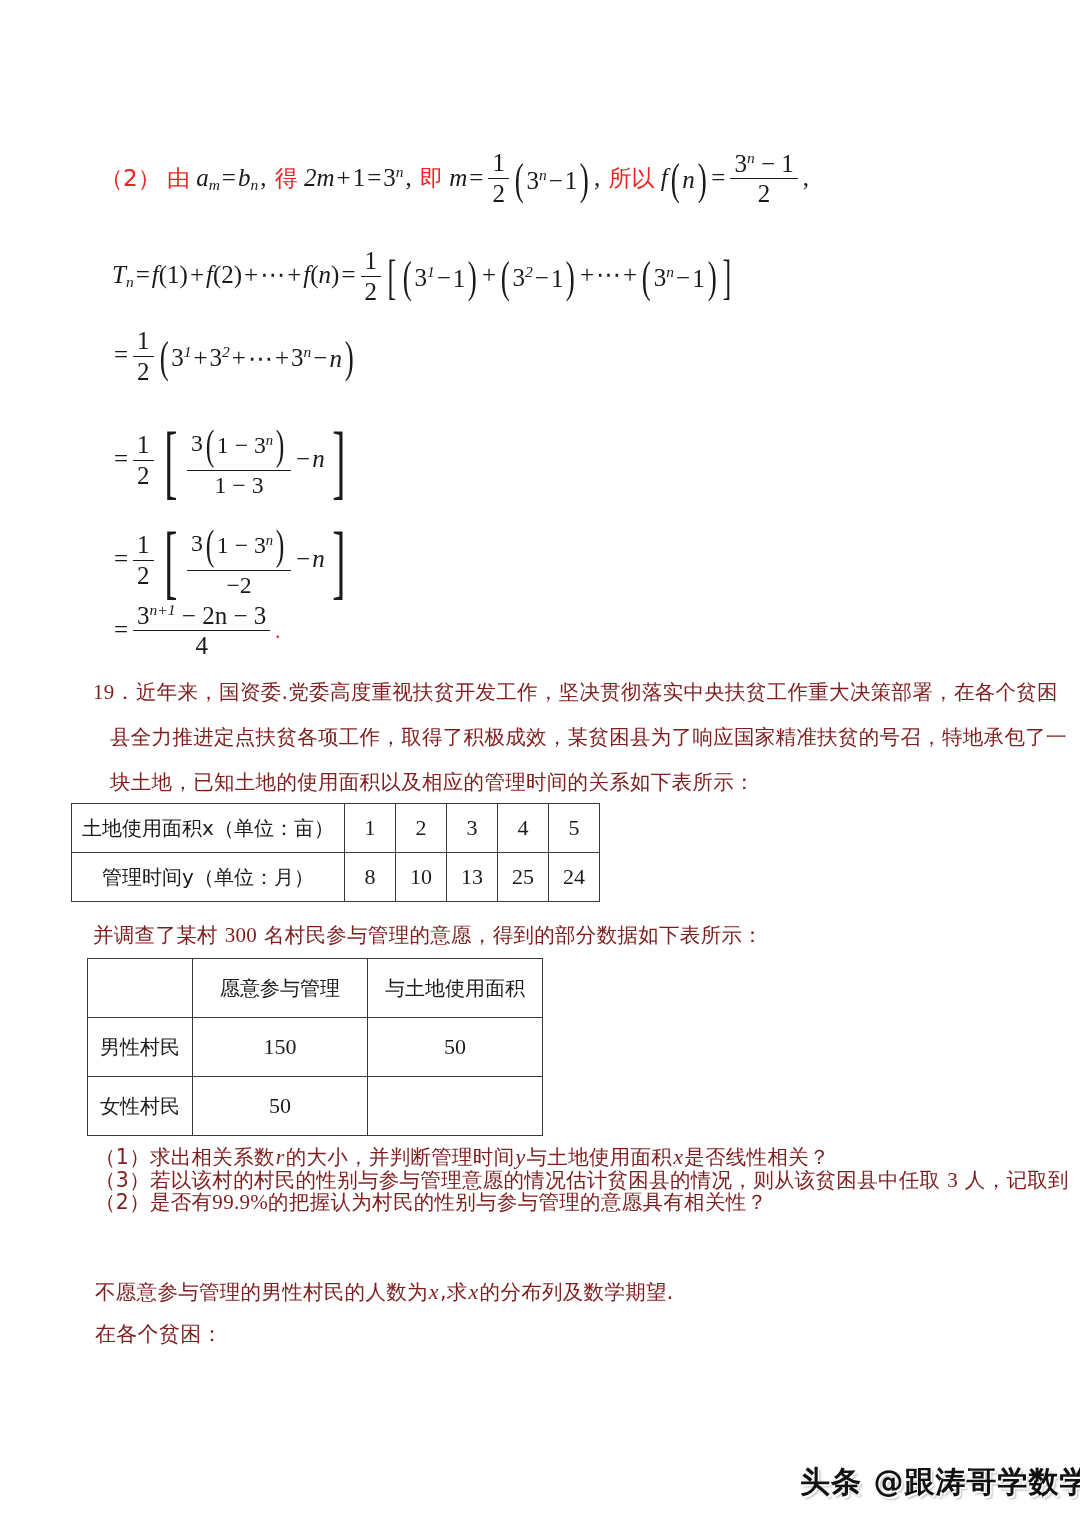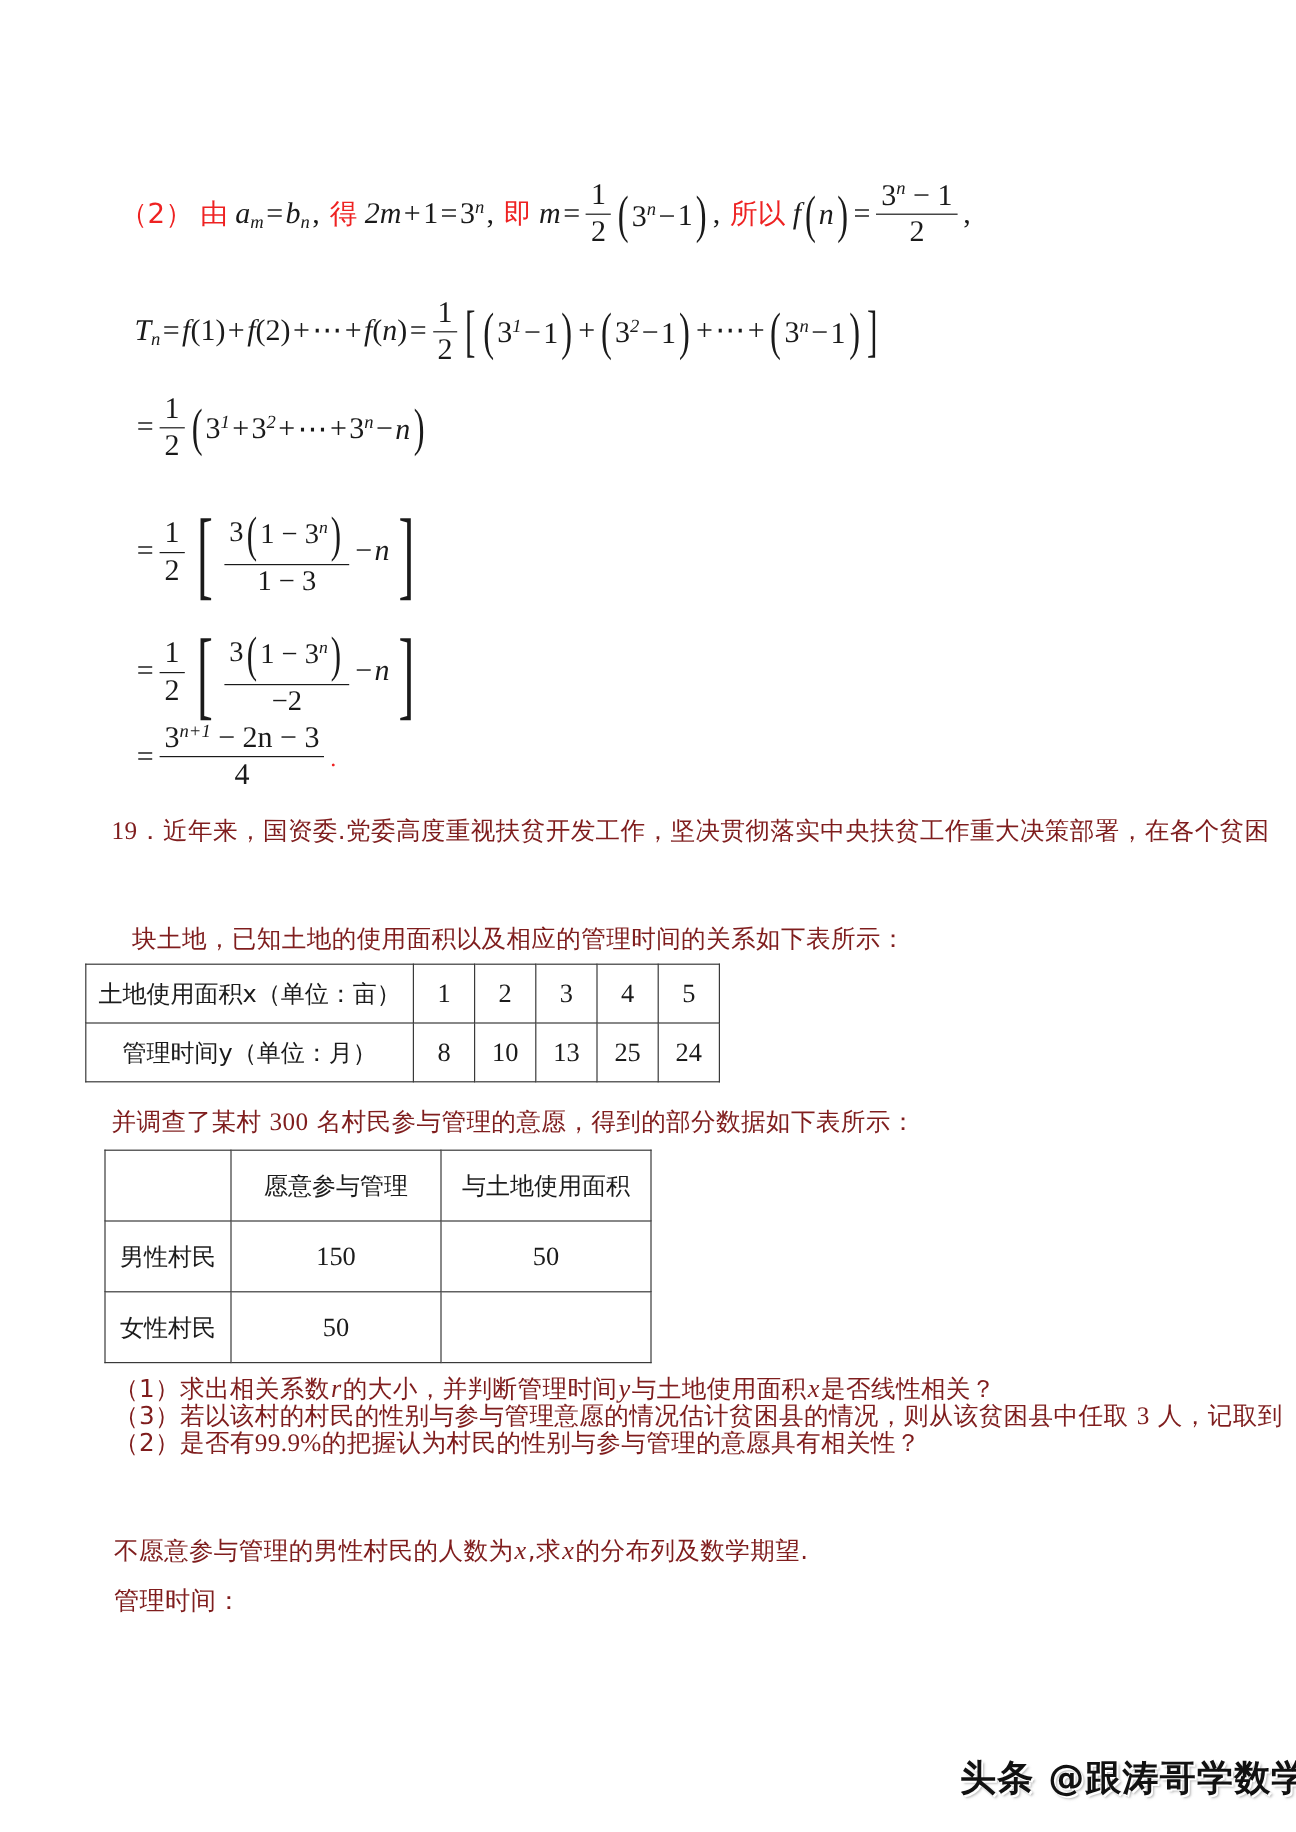--- a/index.html
+++ b/index.html
@@ -175,20 +175,21 @@
     <span class="op">=</span><span class="frac"><span class="num mn">1</span><span class="den mn">2</span></span><span class="brk huge">[</span><span class="frac" style="font-size:0.95em;"><span class="num mn">3<span class="paren big">(</span><span class="mid">1 − 3<sup>n</sup></span><span class="paren big">)</span></span><span class="den mn">−2</span></span><span class="op">−</span><span class="mi">n</span><span class="brk huge">]</span>
   </div>
 
   <div class="mathline" style="left:112px; top:602px;">
     <span class="op">=</span><span class="frac"><span class="num mn">3<sup>n+1</sup> − 2n − 3</span><span class="den mn">4</span></span><span class="op red" style="font-size:0.8em;">.</span>
   </div>
 
   <div class="prose" style="left:93px; top:678px;">
     <span class="num">19．</span><span>近年来，国资委.党委高度重视扶贫开发工作，坚决贯彻落实中央扶贫工作重大决策部署，在各个贫困</span>
   </div>
+  <div class="prose" style="left:110px; top:723px;">县全力推进定点扶贫各项工作，取得了积极成效，某贫困县为了响应国家精准扶贫的号召，特地承包了一</div>
   <div class="prose" style="left:110px; top:768px;">块土地，已知土地的使用面积以及相应的管理时间的关系如下表所示：</div>
 
   <table class="doc" id="table-land" style="left:71px; top:803px;">
     <tbody>
         <tr>
       <td class="labelcell">
         <span>土地使用面积</span><span class="ital">x</span><span>（单位：亩）</span>
       </td>
       <td class="numcell">1</td>
       <td class="numcell">2</td>
@@ -241,17 +242,17 @@
     <span>（2）</span><span>是否有</span><span class="num">99.9%</span><span>的把握认为村民的性别与参与管理的意愿具有相关性？</span>
   </div>
 
   <div class="prose" style="left:95px; top:1166px;">
     <span>（3）</span><span>若以该村的村民的性别与参与管理意愿的情况估计贫困县的情况，则从该贫困县中任取</span>&nbsp;<span class="num">3</span>&nbsp;<span>人，记取到</span>
   </div>
   <div class="prose" style="left:95px; top:1278px;">
     <span>不愿意参与管理的男性村民的人数为</span><span class="ital">x</span><span>,求</span><span class="ital">x</span><span>的分布列及数学期望.</span>
   </div>
 
-  <div class="prose" style="left:95px; top:1320px; font-size:21px;">管理时间：</div>
+  <div class="prose" style="left:95px; top:1320px; font-size:21px;">在各个贫困：</div>
 
   <div class="watermark" style="left:800px; top:1462px;">头条 @跟涛哥学数学</div>
 
 </div>
 
 </body></html>

